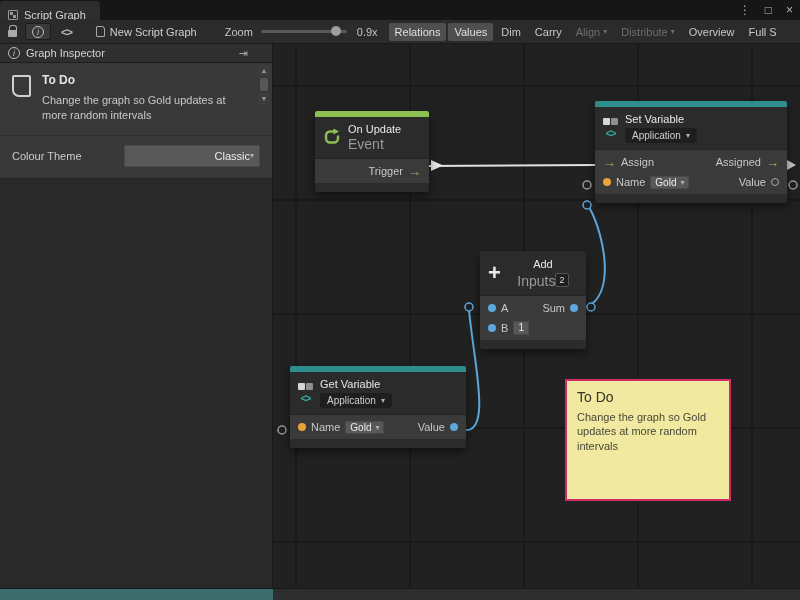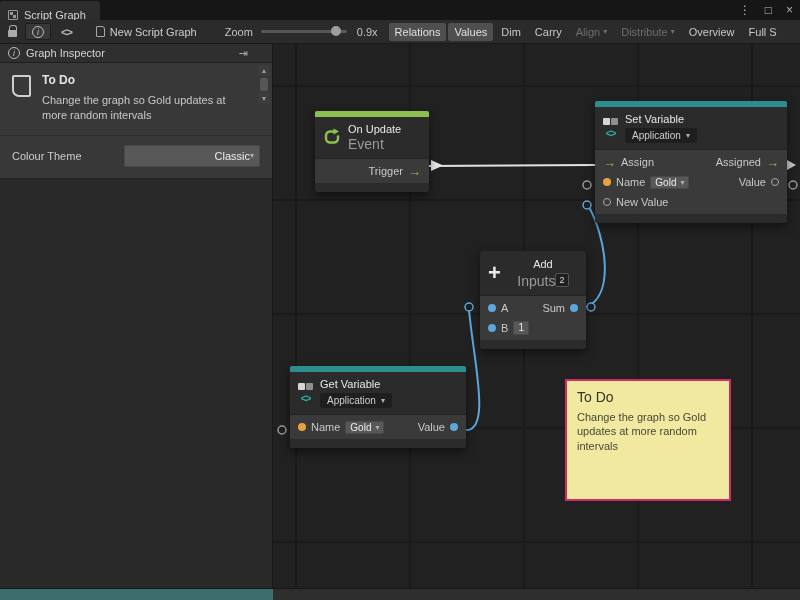--- a/index.html
+++ b/index.html
@@ -253,25 +253,20 @@
             <span class="dot orange"></span>
             <span>Name</span>
             <span class="mini-dd">
               <span>Gold</span>
               <span class="caret">▾</span>
             </span>
             <span class="spacer"></span>
             <span>Value</span>
             <span class="dot hollow"></span>
           </div>
-          <div class="prow">
-            <span class="dot hollow"></span>
-            <span>New Value</span>
-            <span class="spacer"></span>
-          </div>
         </div>
         <div class="nfoot"></div>
       </div>
 
       <div class="node" id="node-add">
         <div class="nhead add-head">
           <span class="plus-icon">+</span>
           <div class="add-titles">
             <div class="ntitle">Add</div>
             <div class="add-sub">

